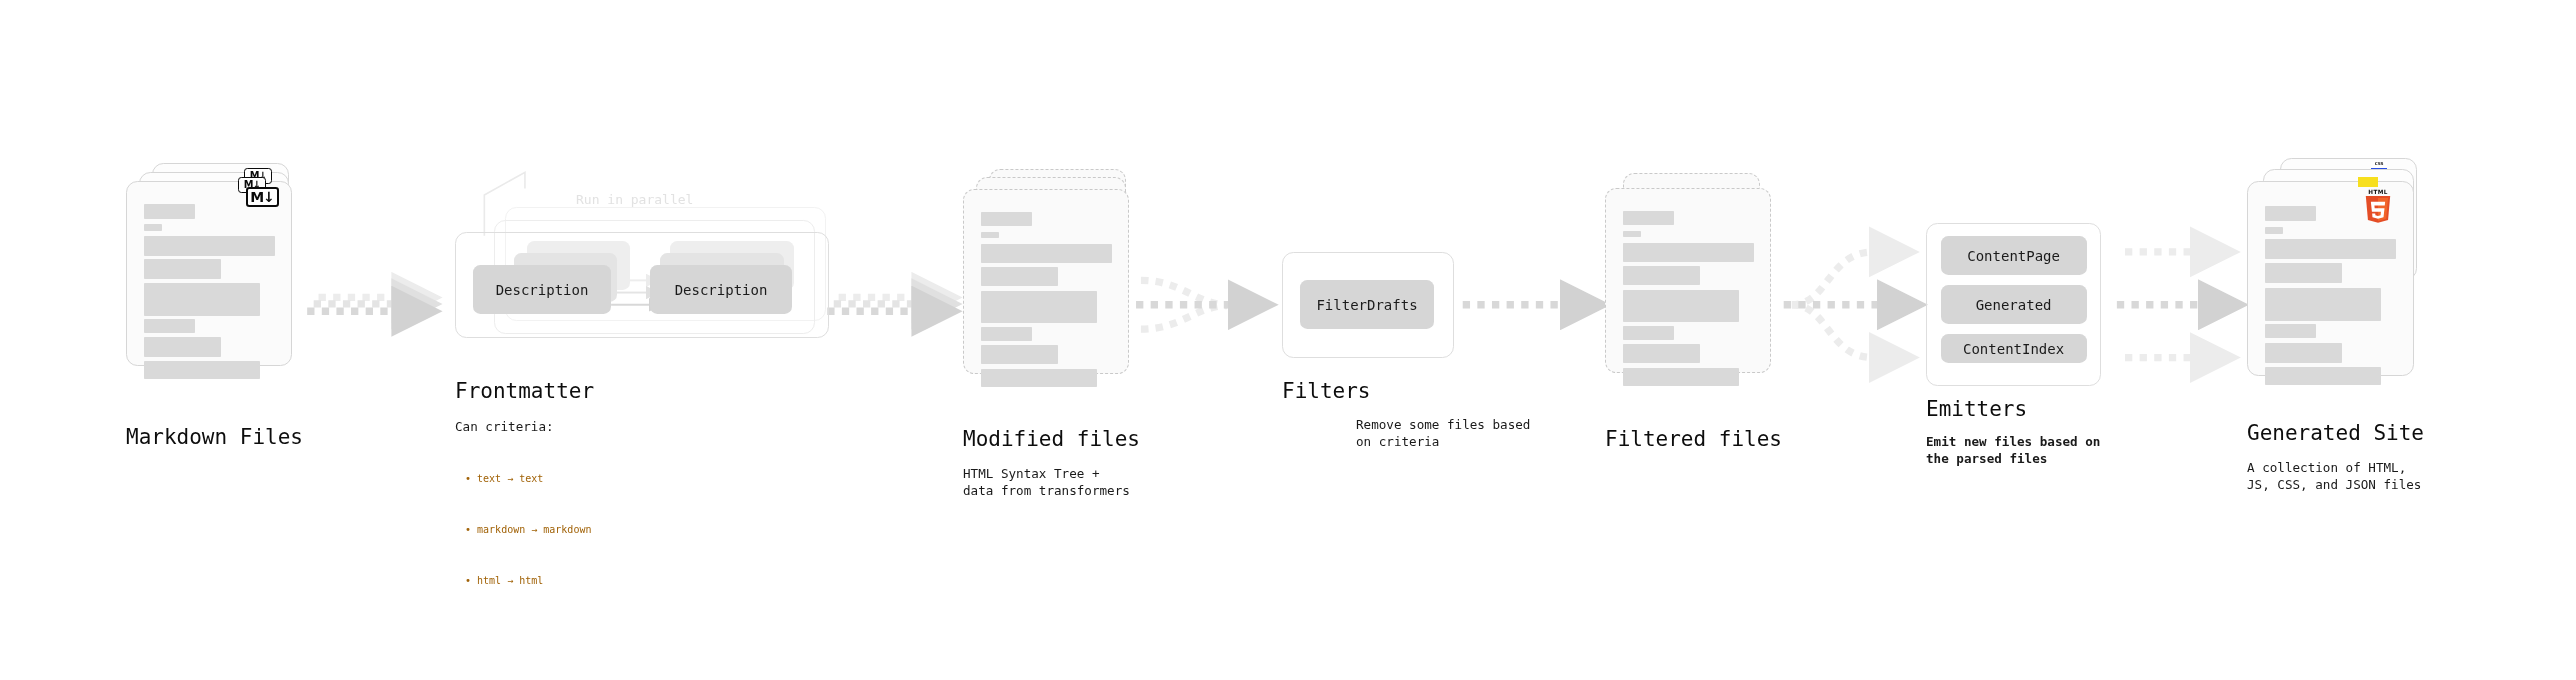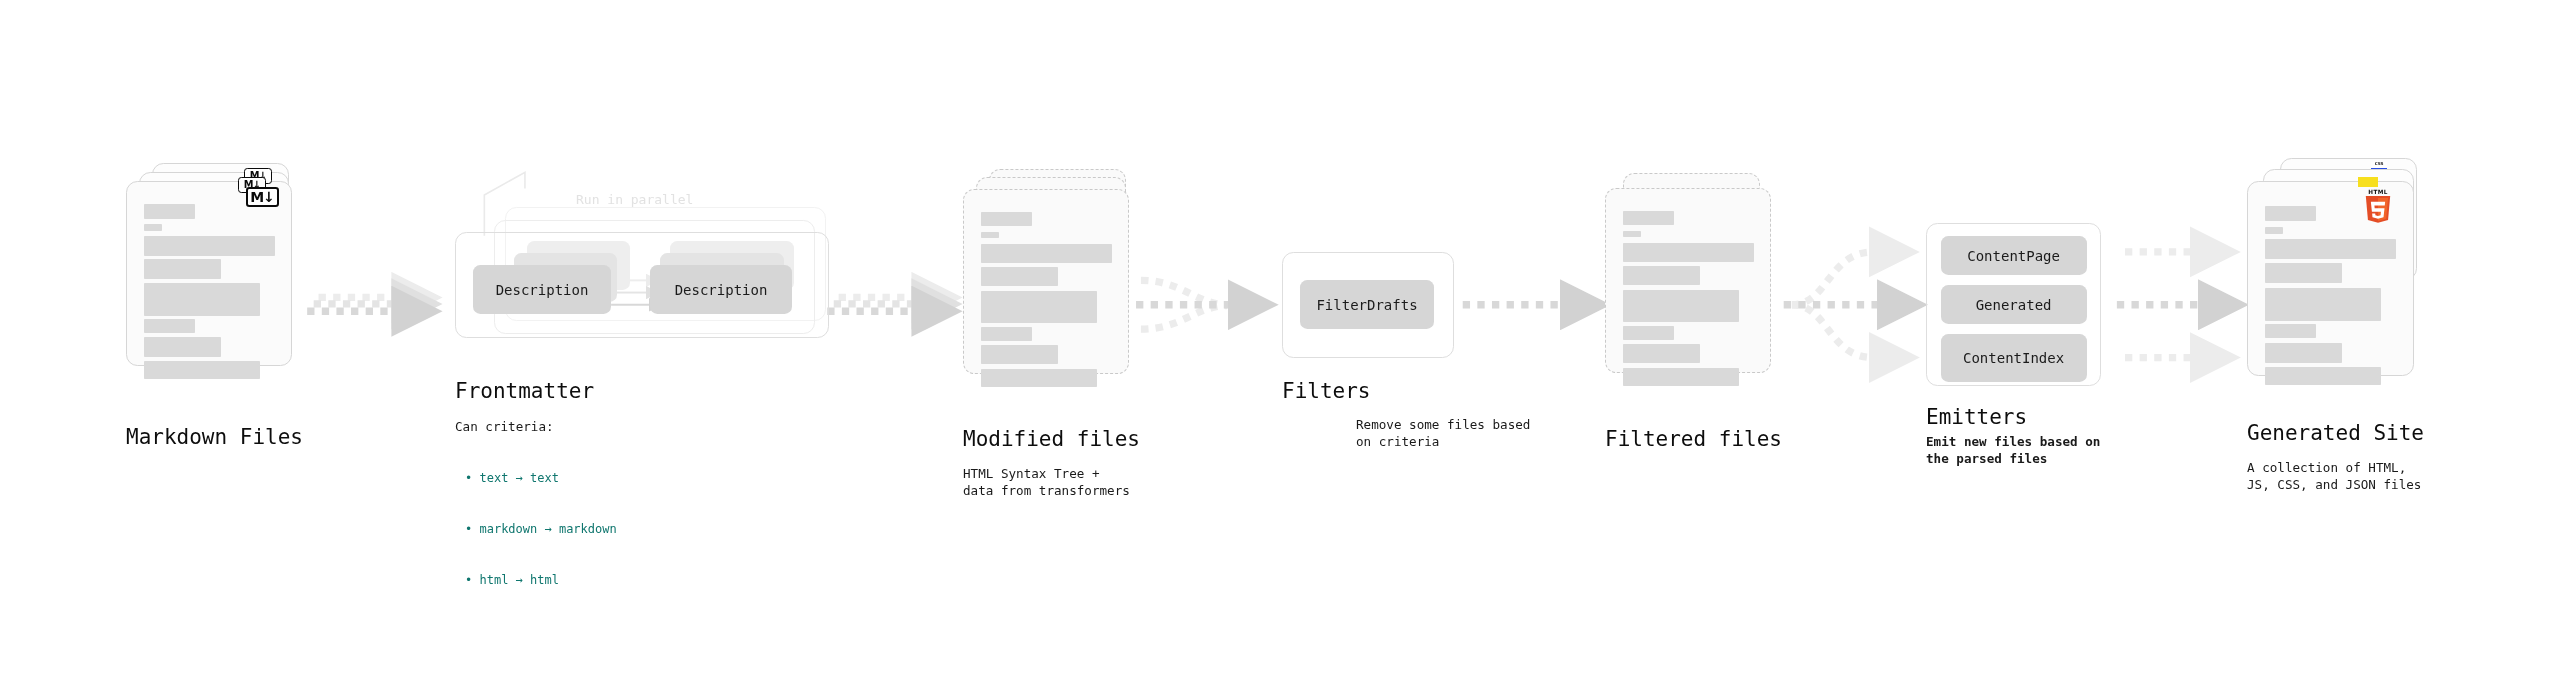--- a/index.html
+++ b/index.html
@@ -103,23 +103,23 @@
     white-space:pre;
   }
   .hint{
     position:absolute;
     font-size:13px;
     color:#e2e2e2;
     white-space:nowrap;
   }
   .bullets{
     position:absolute;
-    font-size:12px;
+    font-size:10px;
     line-height:17px;
-    color:#0f766e;
+    color:#a16207;
     white-space:pre;
   }
 
   svg.ov{position:absolute;left:0;top:0;width:2576px;height:681px;pointer-events:none;}
 </style>
 </head>
 <body>
 
 <div class="stage">
 
@@ -289,25 +289,25 @@
   <div class="title" style="left:1605px;top:427px;">Filtered files</div>
 
   <div class="node" style="left:1926px;top:223px;">
     <div class="group" style="left:0px;top:0px;width:175px;height:163px;"></div>
     <div class="pill" style="left:14.6px;top:13px;width:146px;height:39px;">
       <span>ContentPage</span>
     </div>
     <div class="pill" style="left:14.6px;top:62px;width:146px;height:39px;">
       <span>Generated</span>
     </div>
-    <div class="pill" style="left:14.6px;top:111px;width:146px;height:48px;">
+    <div class="pill" style="left:14.6px;top:111px;width:146px;height:29px;">
       <span>ContentIndex</span>
     </div>
   </div>
-  <div class="title" style="left:1926px;top:397px;margin-top:8px;">Emitters</div>
+  <div class="title" style="left:1926px;top:397px;">Emitters</div>
   <div class="subtitle" style="left:1926px;top:433px;font-weight:bold;">Emit new files based on
 the parsed files</div>
 
   <div class="doc-stack" style="left:2247px;top:158px;">
     <div class="doc back" style="left:32.5px;top:0px;width:137px;height:122px;"></div>
     <div class="doc back" style="left:16.3px;top:10.6px;width:151px;height:122px;"></div>
     <div class="doc" style="left:0px;top:23px;width:167px;height:195px;">
       <div class="doc-lines">
         <div class="dline" style="left:17px;top:24.4px;width:51px;height:14.6px;"></div>
         <div class="dline" style="left:17px;top:45px;width:18px;height:6.5px;"></div>

